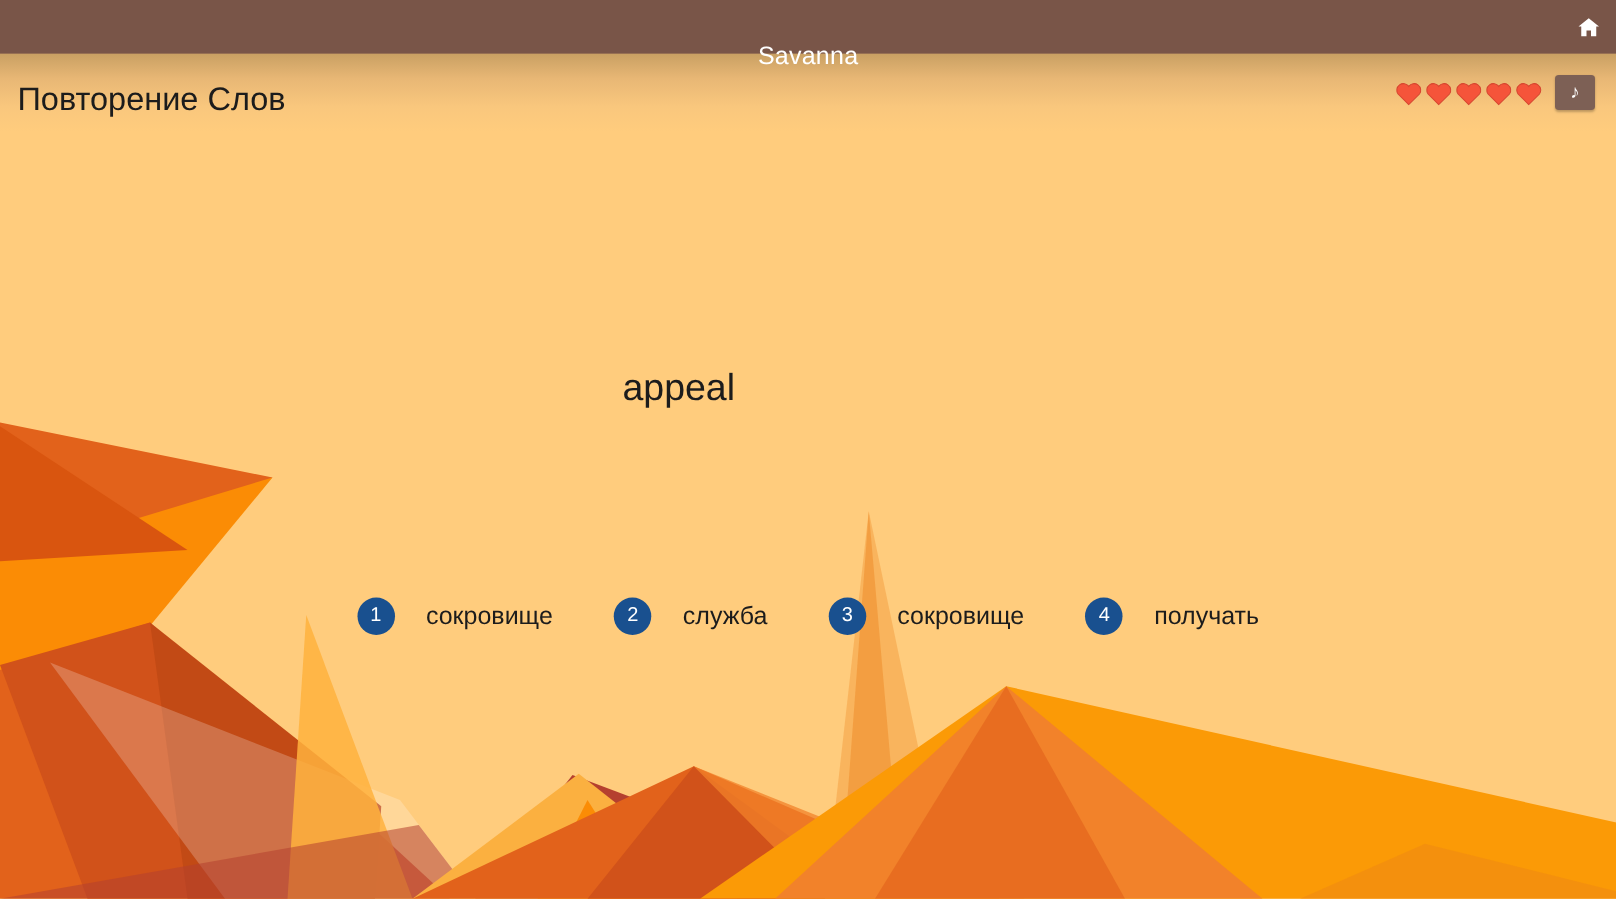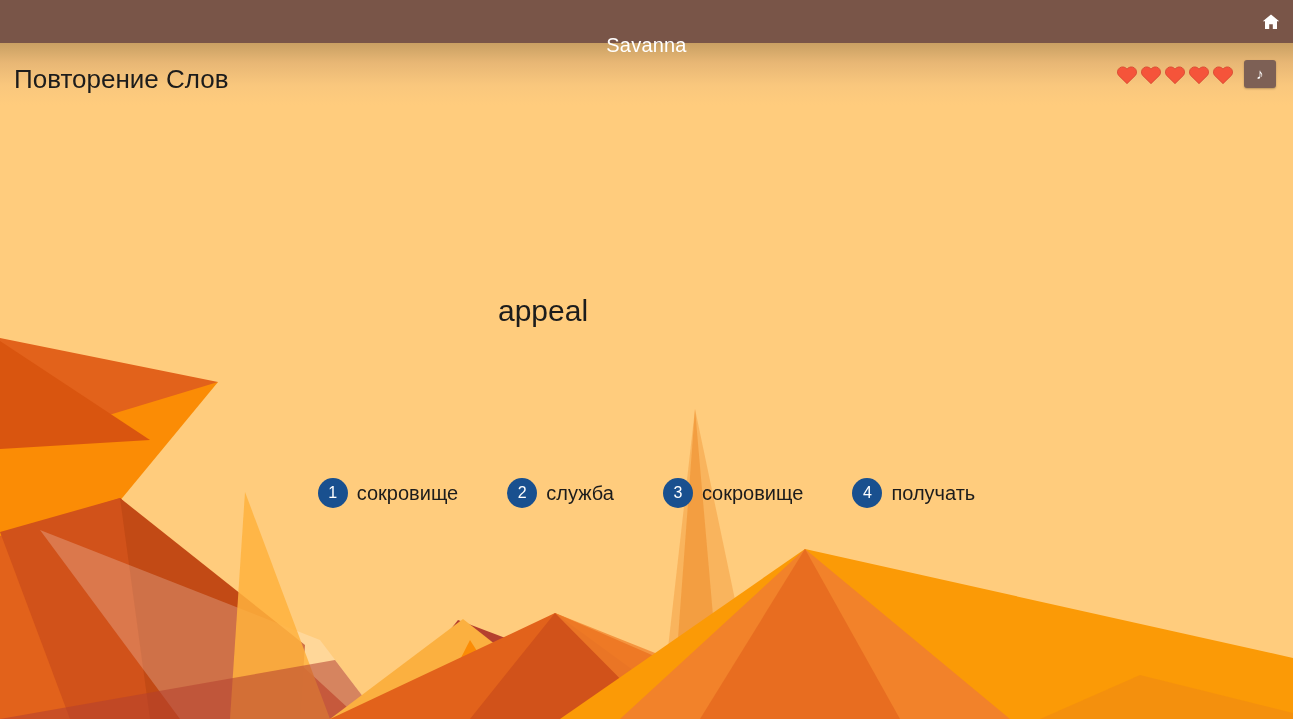--- a/index.html
+++ b/index.html
@@ -163,20 +163,21 @@
     color: #ffffff;
     font-size: 16px;
     line-height: 30px;
     text-align: center;
     flex: 0 0 auto;
   }
   .option-label {
     font-size: 20px;
     color: #1c1c1c;
     white-space: nowrap;
+    margin-left: 16px;
   }
 </style>
 </head>
 <body>
 
 <div class="app">
 
   <svg class="scene" viewBox="0 0 1293 719" preserveAspectRatio="none">
     <rect x="0" y="0" width="1293" height="719" fill="#ffcc7d"></rect>
 

